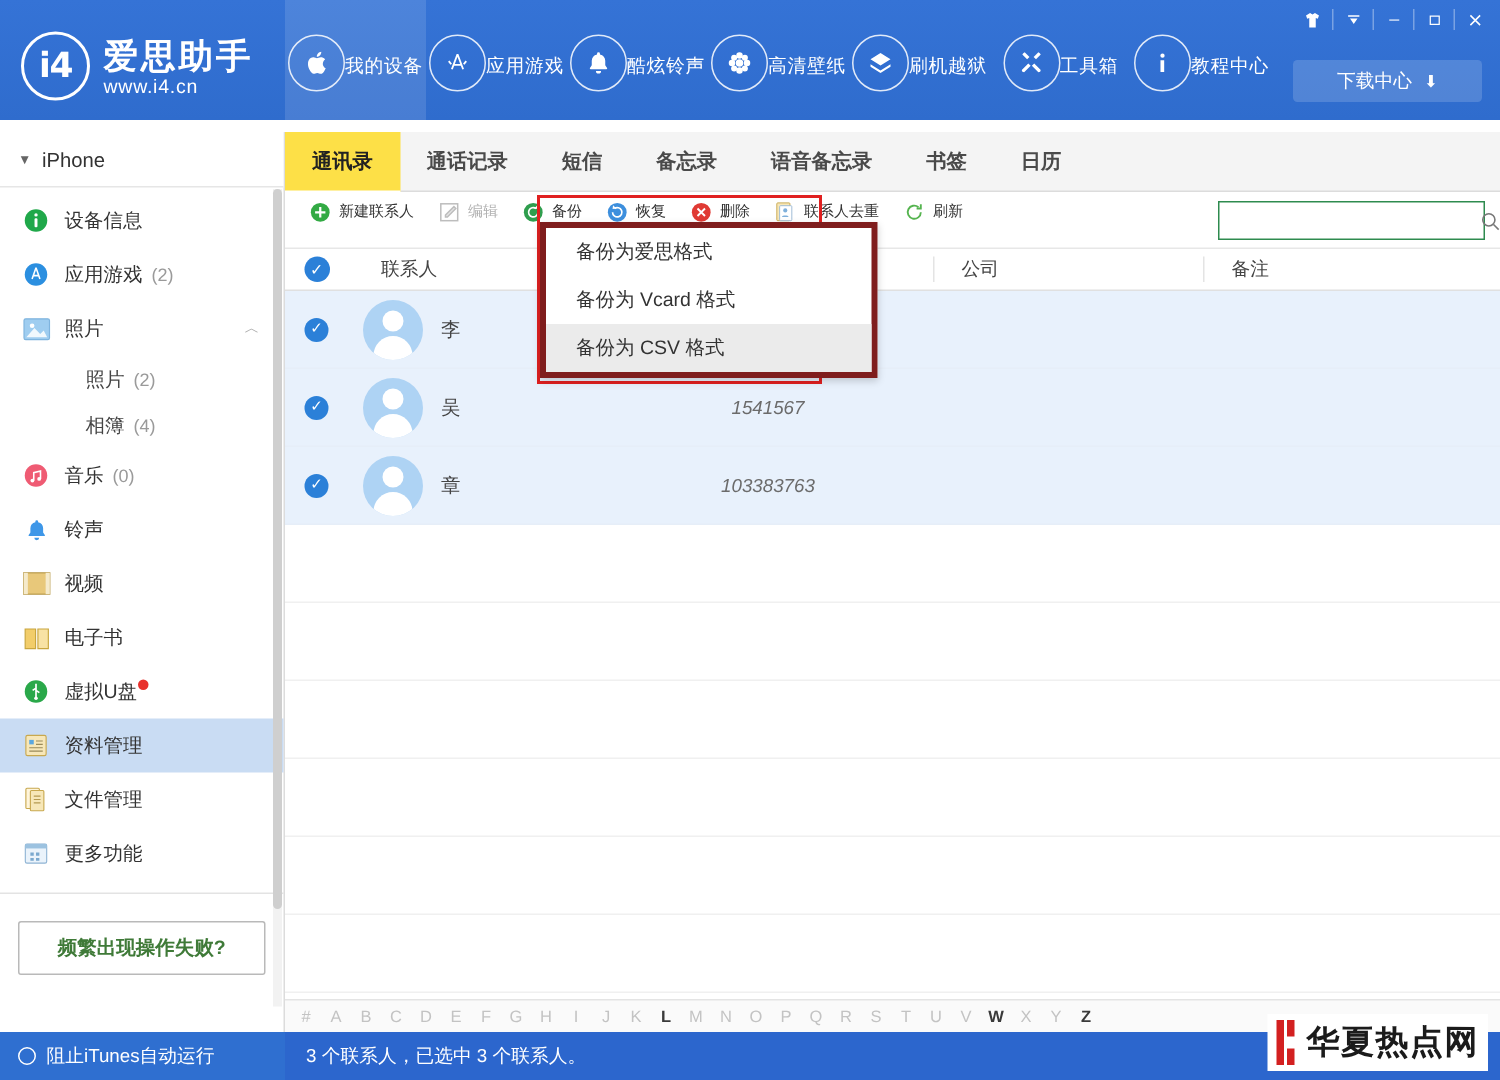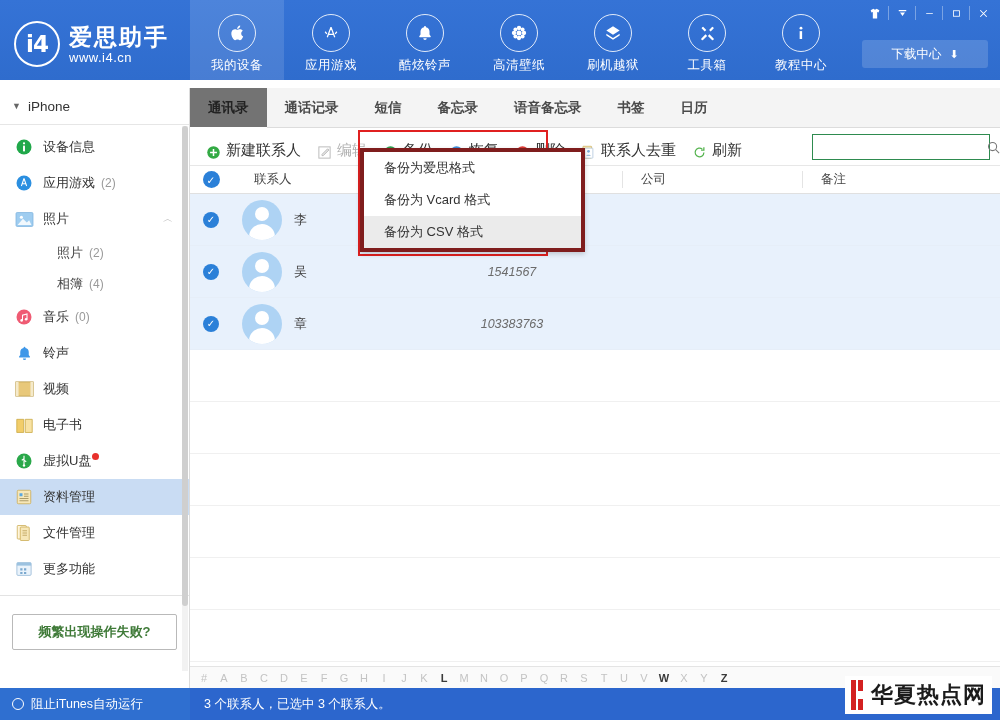--- a/index.html
+++ b/index.html
@@ -45,21 +45,21 @@
     font-family: "Liberation Sans", sans-serif;
   }
 
   .navbar {
     position: absolute; left: 190px; top: 0;
     height: 88px;
     display: flex; align-items: center;
   }
   .nav-item {
     width: 94px; height: 88px;
-    display: flex; flex-direction: column;
+    display: flex; flex-direction: row;
     align-items: center; justify-content: center;
     color: #ffffff; cursor: pointer;
   }
   .nav-item.active { background: rgba(255,255,255,0.12); }
   .nav-icon {
     width: 38px; height: 38px; border-radius: 50%;
     border: 1.6px solid rgba(255,255,255,0.85);
     display: flex; align-items: center; justify-content: center;
     margin-bottom: 5px;
   }
@@ -172,34 +172,34 @@
     border-bottom: 1px solid #dcdcdc;
     display: flex; align-items: stretch;
   }
   .tab {
     padding: 0 18px; display: flex; align-items: center;
     font-size: 13.5px; color: #4a4a4a; cursor: pointer;
     position: relative;
     font-weight: bold;
   }
   .tab.active {
-    background: #737373; color: #222; font-weight: bold;
+    background: #fde047; color: #222; font-weight: bold;
     border-bottom: 1px solid #ffffff;
     margin-bottom: -1px;
   }
 
   .toolbar {
     height: 38px; display: flex; align-items: center;
     padding-left: 8px; position: relative;
     border-bottom: 1px solid #e7e7e7;
     background: #fff;
   }
   .tb-btn {
-    display: flex; align-items: flex-end; height: 26px;
-    padding: 0 8px; font-size: 15px; color: #333; cursor: pointer;
+    display: flex; align-items: flex-start; height: 26px;
+    padding: 0 8px; font-size: 10px; color: #333; cursor: pointer;
     white-space: nowrap;
   }
   .tb-btn.disabled { color: #b2b2b2; cursor: default; }
   .tb-ico { margin-right: 5px; display:flex; align-items:center; }
 
   .highlight-box {
     position: absolute;
     border: 2px solid #e02020;
     pointer-events: none;
   }

